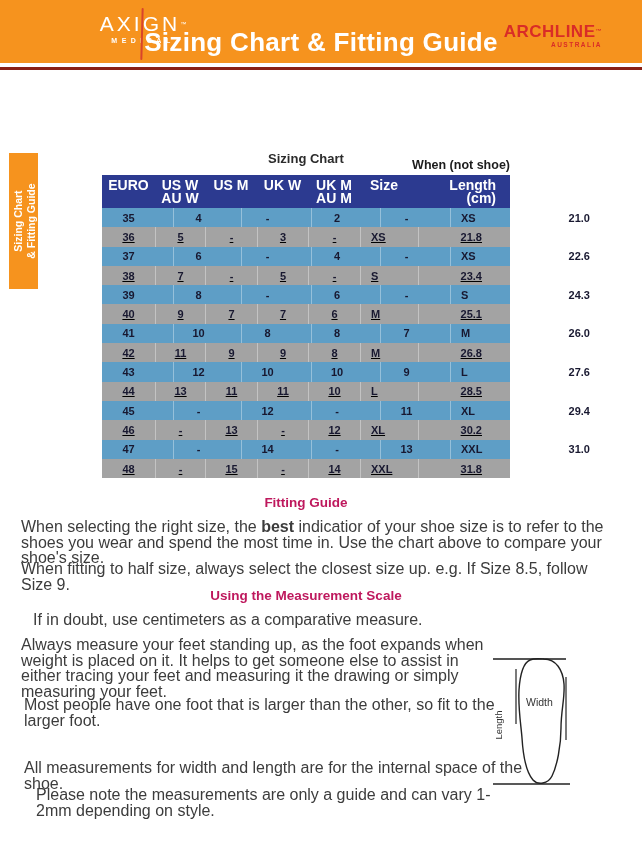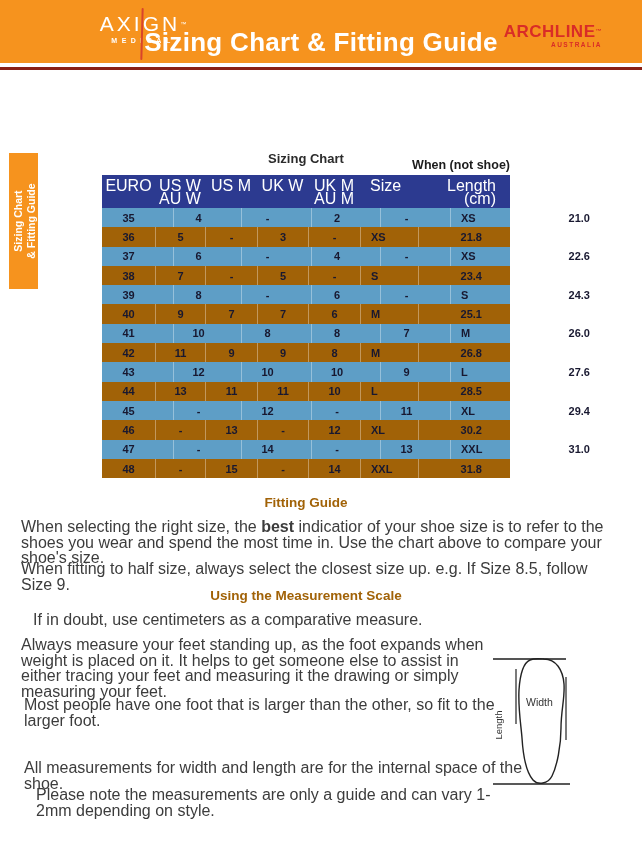--- a/index.html
+++ b/index.html
@@ -33,33 +33,33 @@
 
   
   .chart-title { position:absolute; top:151px; left:102px; width:408px; text-align:center;
     font-size:13px; font-weight:bold; color:#2B2B2B; }
   .foot-note { position:absolute; top:158px; left:102px; width:408px; text-align:right;
     font-size:12.5px; font-weight:bold; color:#1C1C1C; }
 
   .size-table { position:absolute; top:175px; left:102px; width:408px; }
   .thead { display:grid; grid-template-columns:53px 50px 52px 51px 52px 58px 92px;
     background:#2C3A90; height:33px; }
-  .th { color:#ffffff; font-weight:normal; font-size:16px; line-height:13px; padding-top:4px; text-align:center; }
+  .th { color:#ffffff; font-weight:bold; font-size:14px; line-height:13px; padding-top:4px; text-align:center; }
   .th.c5 { text-align:left; padding-left:10px; }
   .th.c6 { text-align:right; padding-right:14px; }
   .tr { display:grid; grid-template-columns:53px 50px 52px 51px 52px 58px 92px; height:19.3px; }
   .tr.row-a { background:#5E9EC6;gap:18px; }
-  .tr.row-b { background:#a16207; }
+  .tr.row-b { background:#a3a3a3;text-decoration:underline; }
   .td { display:flex; align-items:center; justify-content:center; font-size:11px; font-weight:bold; color:#181830; }
   .td:not(.c0) { border-left:1px solid rgba(255,255,255,0.35); }
   .td.c5 { justify-content:flex-start; padding-left:10px; }
   .td.c6 { justify-content:flex-end; padding-right:28px; }
 
   
-  .h2 { position:absolute; left:0; width:612px; text-align:center; font-size:13.5px; font-weight:bold; color:#a16207; }
+  .h2 { position:absolute; left:0; width:612px; text-align:center; font-size:13.5px; font-weight:bold; color:#be185d; }
   .para { position:absolute; font-size:16px; line-height:15.5px; color:#3C3C3C; }
   #fg-head { top:495px; }
   #p1 { top:519px; left:21px; width:602px; }
   #p2 { top:561px; left:21px; width:602px; }
   #ms-head { top:588px; }
   #p3 { top:612px; left:21px; width:480px;margin-left:12px; }
   #p4 { top:637px; left:21px; width:464px; }
   #p5 { top:697px; left:24px; width:480px; }
   #p6 { top:760px; left:24px; width:520px; }
   #p7 { top:787px; left:24px; width:470px;margin-left:12px; }

